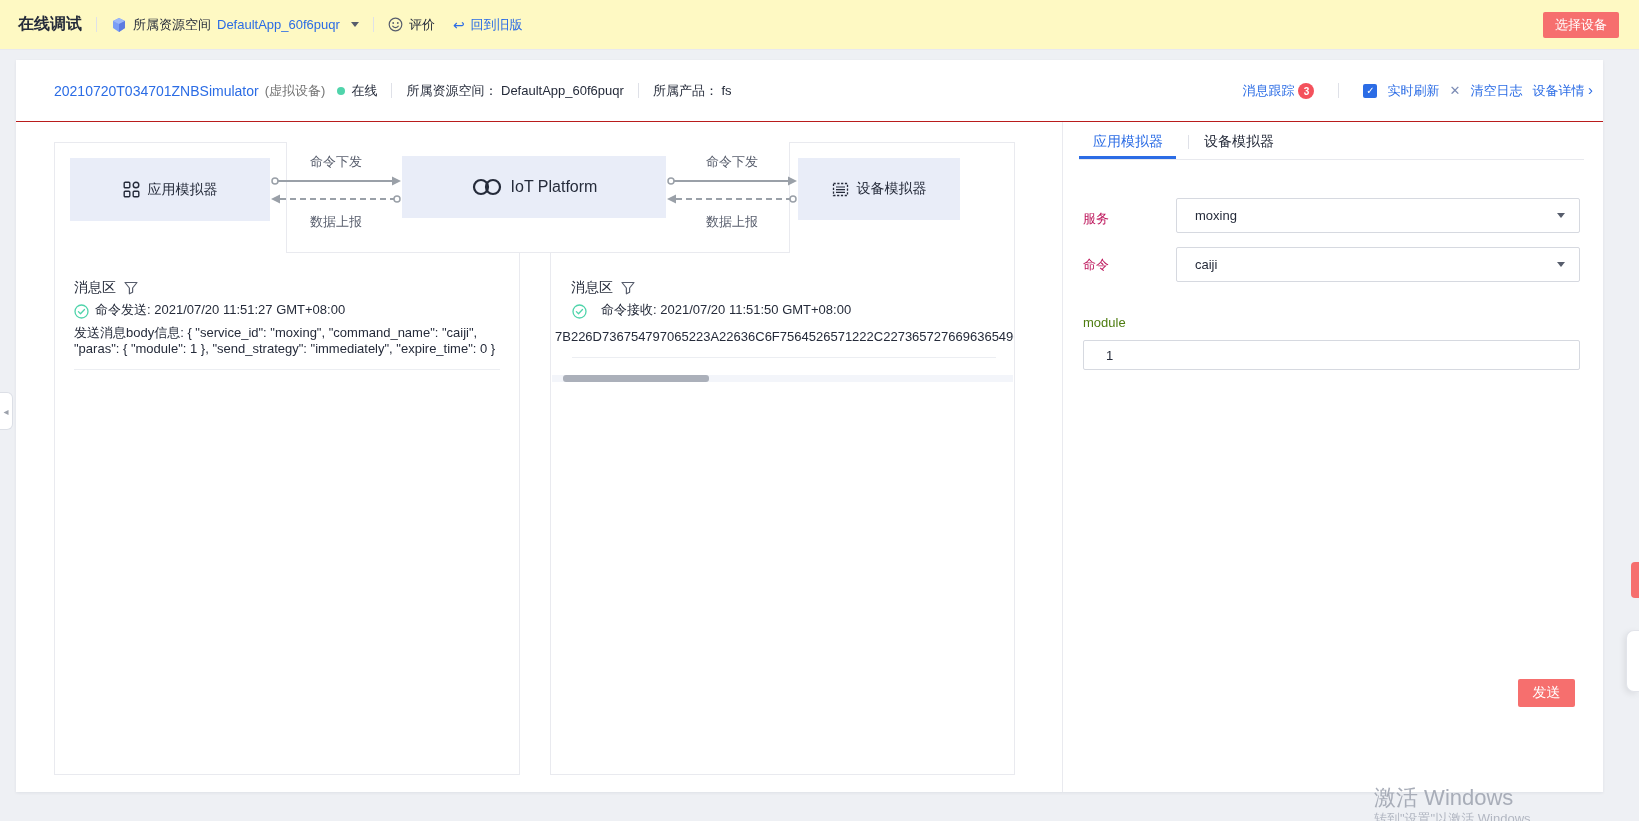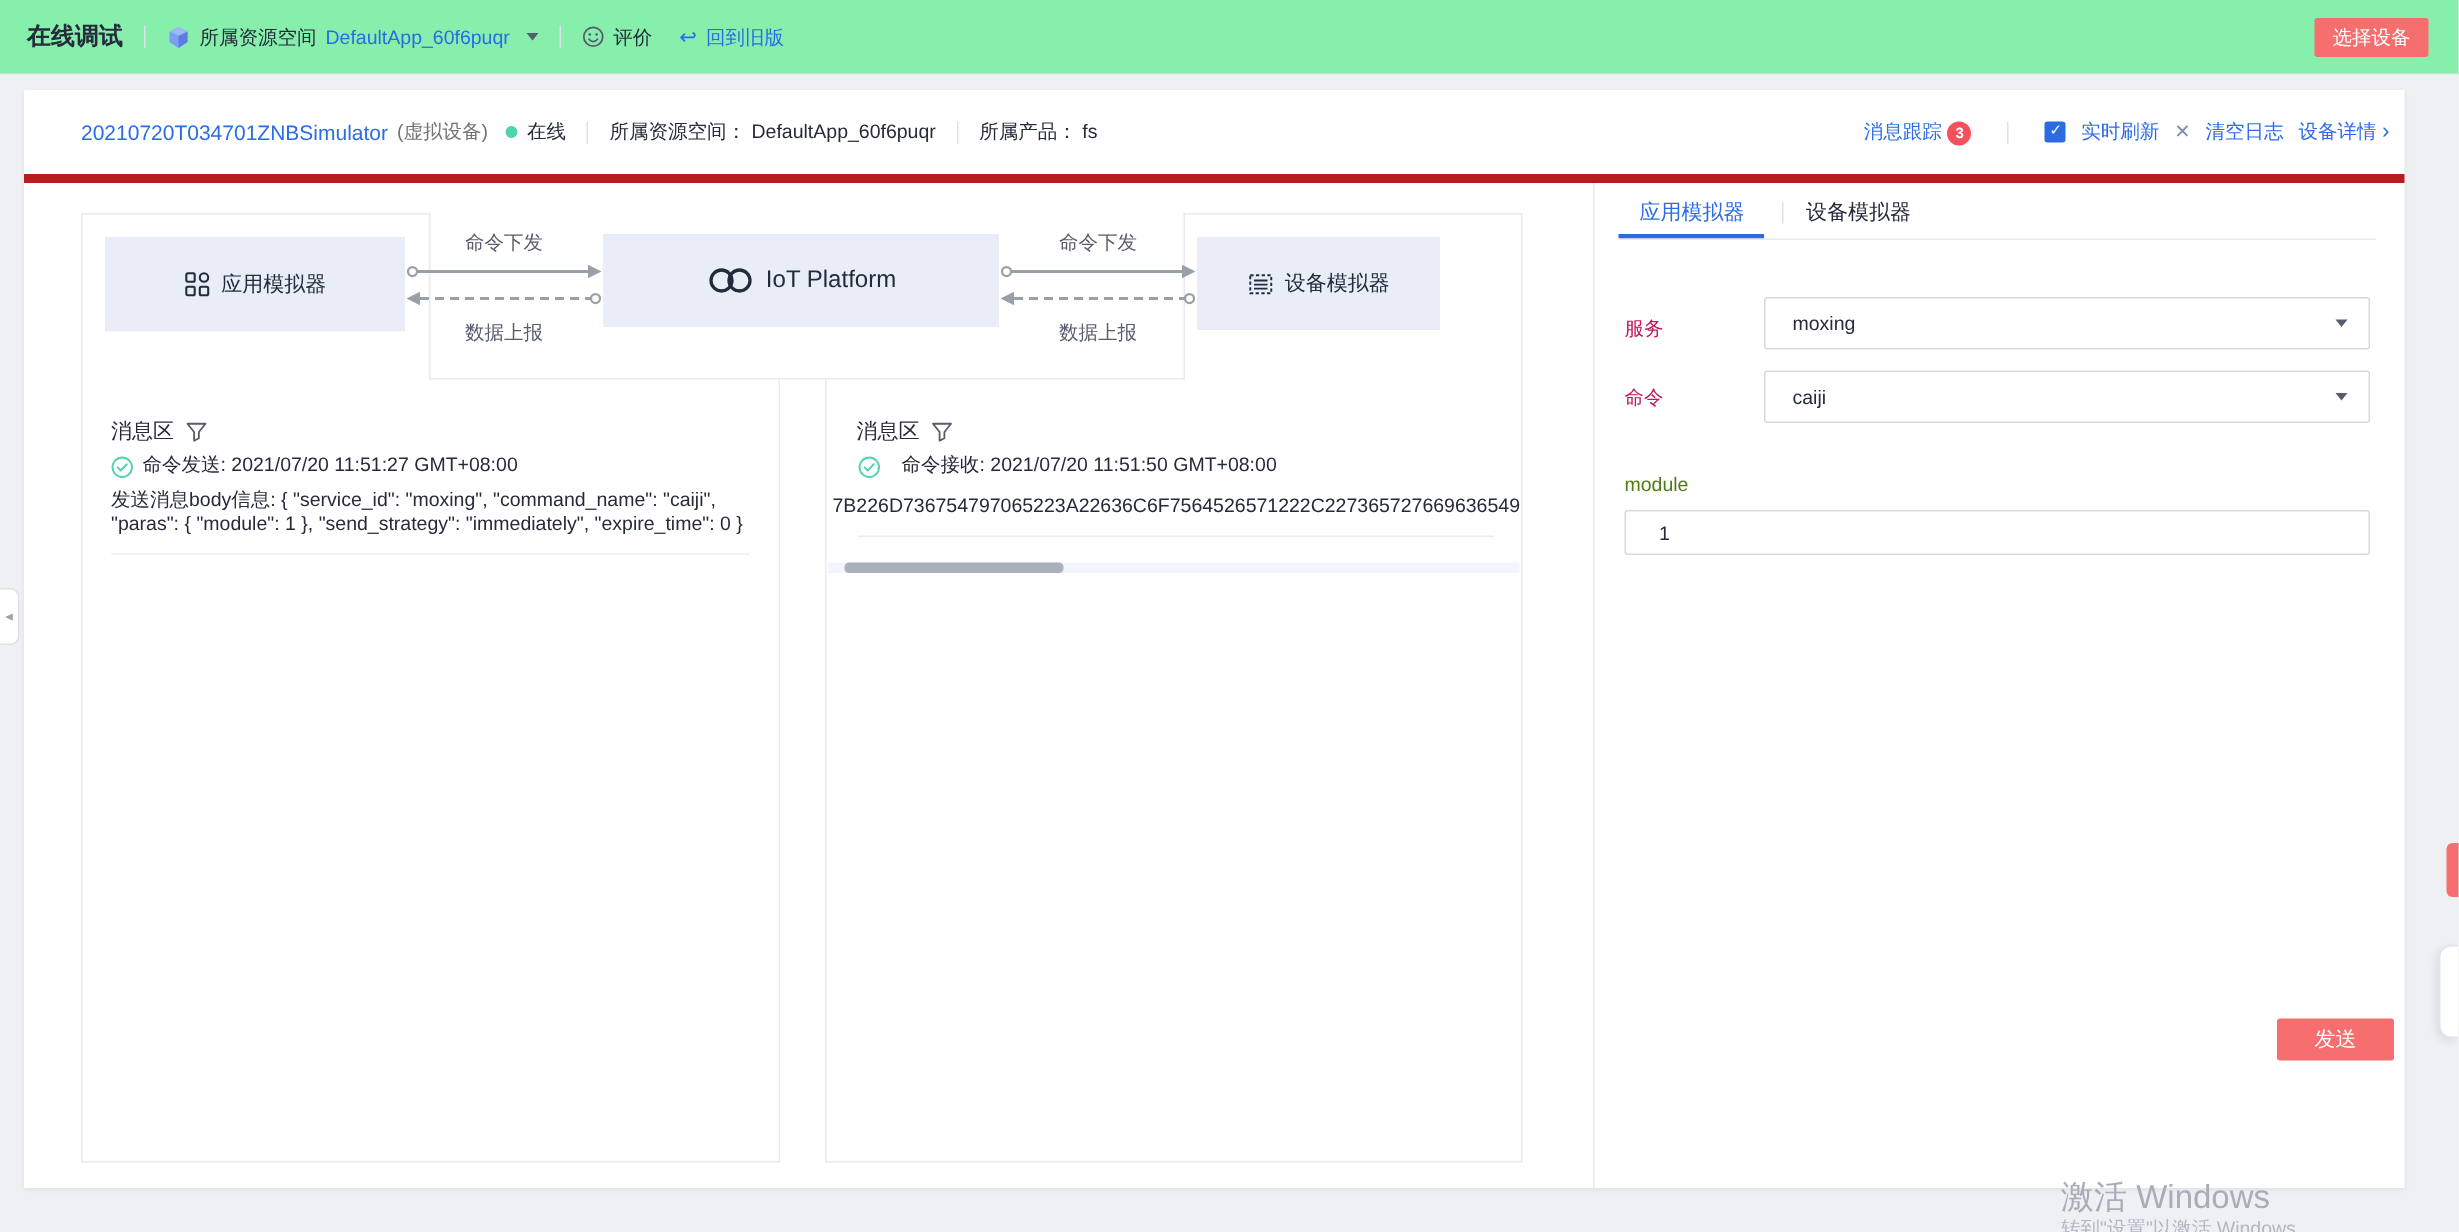--- a/index.html
+++ b/index.html
@@ -2,34 +2,34 @@
 <html><head>
 <meta charset="utf-8">
 <style>
   * { margin:0; padding:0; box-sizing:border-box; }
   html,body { width:1639px; height:821px; overflow:hidden;
     font-family:"Liberation Sans","DejaVu Sans",sans-serif;
     background:#eef0f4; color:#252b3a; }
   .link { color:#2b6ce5; }
   
   #topnav { position:absolute; left:0; top:0; width:1639px; height:50px;
-    background:#86efac; border-bottom:1px solid #e8e9ee;
+    background:#fef9c3; border-bottom:1px solid #e8e9ee;
     display:flex; align-items:center; padding:0 18px; }
   #topnav .title { font-size:16px; font-weight:bold; }
   .vdiv { width:1px; height:15px; background:#dfe1e8; margin:0 14px; }
   .nav-item { display:flex; align-items:center; gap:6px; font-size:13px; }
   .caret { width:0; height:0; border-left:4px solid transparent;
     border-right:4px solid transparent; border-top:5px solid #575d6c; margin-left:5px; }
   #select-device { margin-left:auto; width:76px; height:26px; background:#f66f6e;
     color:#fff; font-size:13px; border:none; border-radius:2px; cursor:pointer; margin-right:2px; }
   
   #content { position:absolute; left:16px; top:60px; width:1587px; height:732px;
     background:#fff; box-shadow:0 1px 3px rgba(15,25,60,.07); }
   #infobar { position:absolute; left:0; top:0; width:100%; height:62px;
-    border-bottom:6px solid #b91c1c; display:flex; align-items:center;
+    border-bottom:1px solid #b91c1c; display:flex; align-items:center;
     padding:0 10px 0 38px; font-size:13px; }
   #infobar .devname { font-size:14px; }
   #infobar .muted { color:#737373; margin-left:6px; }
   .dot { width:8px; height:8px; border-radius:50%; background:#50d4ab; display:inline-block; margin-right:6px; }
   #infobar .right { margin-left:auto; display:flex; align-items:center; gap:10px; }
   .badge { display:inline-flex; align-items:center; justify-content:center;
     min-width:16px; height:16px; border-radius:8px; background:#f4515c; color:#fff;
     font-size:10px; font-weight:bold; margin-left:4px; padding:0 3px; }
   .checkbox { width:14px; height:14px; background:#2b6ce5; border-radius:2px;
     color:#fff; font-size:10px; line-height:14px; text-align:center; display:inline-block; }
@@ -67,21 +67,21 @@
   #tabsep { position:absolute; left:125px; top:13px; width:1px; height:14px; background:#dfe1e8; }
   #tab2 { left:141px; top:11px; color:#252b3a; }
   #tabline { position:absolute; left:16px; top:34px; width:97px; height:3px; background:#2b6ce5; }
   #tabrule { position:absolute; left:16px; top:37px; width:505px; height:1px; background:#e8e9ee; }
   .flabel { position:absolute; font-size:13px; color:#be185d; }
   .select { position:absolute; width:404px; height:35px; border:1px solid #d6d9e0; border-radius:2px;
     background:#fff; font-size:13px; display:flex; align-items:center; padding:0 14px 0 18px; cursor:pointer; }
   .select .val { flex:1; }
   .textinput { position:absolute; left:20px; width:497px; height:30px; border:1px solid #d6d9e0;
     border-radius:2px; font-size:13px; padding-left:22px; color:#252b3a; }
-  #sendbtn { position:absolute; left:455px; top:557px; width:78px; height:28px; background:#f66f6e;
+  #sendbtn { position:absolute; left:455px; top:557px; width:57px; height:28px; background:#f66f6e;
     color:#fff; border:none; border-radius:2px; font-size:14px; cursor:pointer; }
   
   #collapse { position:absolute; left:0; top:392px; width:13px; height:38px; background:#fff;
     border:1px solid #dcdfe6; border-left:none; border-radius:0 6px 6px 0;
     display:flex; align-items:center; justify-content:center; color:#9ca1ab; font-size:10px; cursor:pointer; }
   #edge-red { position:absolute; left:1631px; top:562px; width:8px; height:36px;
     background:#f66f6e; border-radius:4px 0 0 4px; }
   #edge-white { position:absolute; left:1626px; top:630px; width:13px; height:62px; background:#fff;
     border:1px solid #e2e4ea; border-right:none; border-radius:8px 0 0 8px;
     box-shadow:-2px 2px 6px rgba(0,0,0,.08); }

